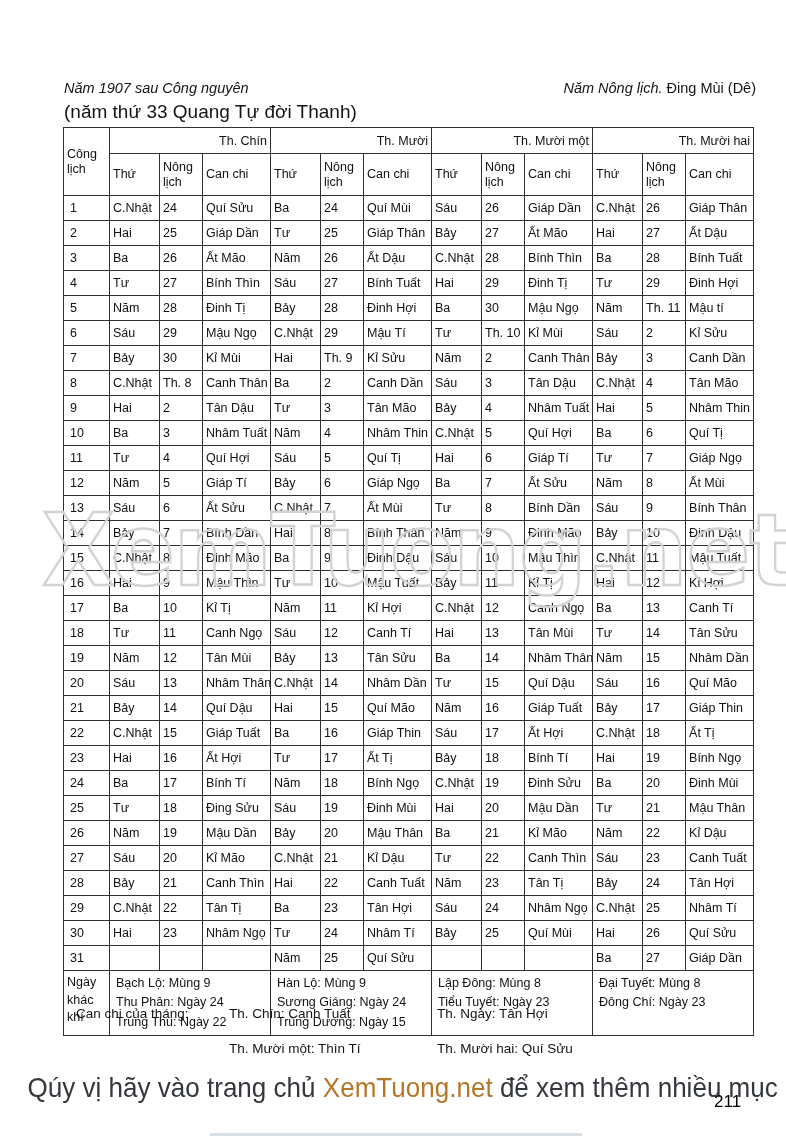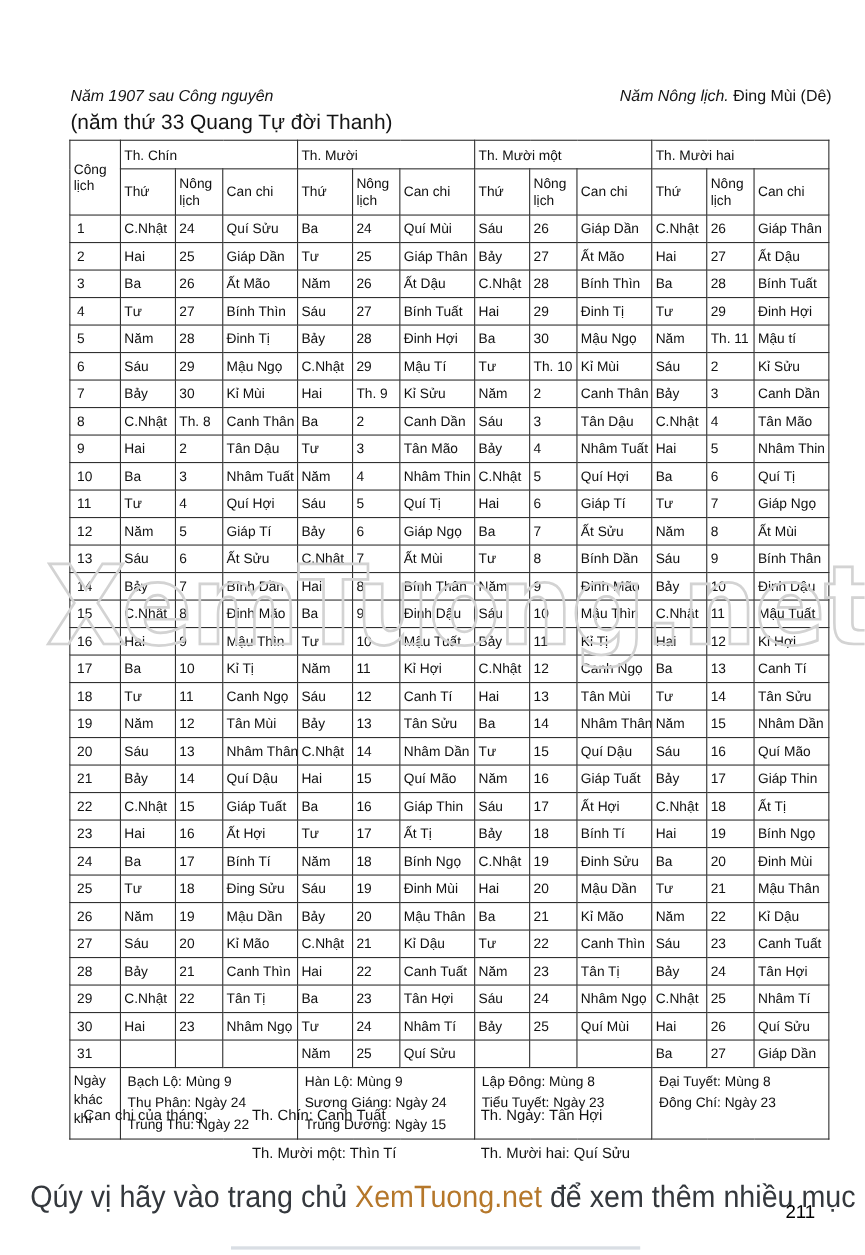--- a/index.html
+++ b/index.html
@@ -17,21 +17,21 @@
   .subtitle{position:absolute;top:101px;left:64px;font-size:19px}
   table{
     position:absolute;top:127px;left:63px;
     border-collapse:collapse;table-layout:fixed;width:690px;
     font-size:12.5px;color:#111;
   }
   td{
     border:1px solid #303030;padding:0 3px;height:24px;
     white-space:nowrap;overflow:hidden;vertical-align:middle;
   }
-  .month-h{text-align:left;height:25px}
+  .month-h{text-align:right;height:25px}
   .sub-h{height:41px;white-space:normal;line-height:1.15;vertical-align:middle}
   .corner{white-space:normal;line-height:1.2;vertical-align:middle}
   .day{padding-left:6px}
   .tk-label{white-space:normal;line-height:1.4;vertical-align:top;padding-top:3px;height:auto}
   .tk-cell{white-space:normal;line-height:1.55;vertical-align:top;padding:3px 6px;height:auto}
   .canchi{position:absolute;top:1006px;left:76px;font-size:13.5px;display:flex}
   .canchi-label{width:153px}
   .canchi-grid{display:grid;grid-template-columns:208px auto;row-gap:20px}
   .watermark{
     position:absolute;top:492px;left:42px;width:740px;

